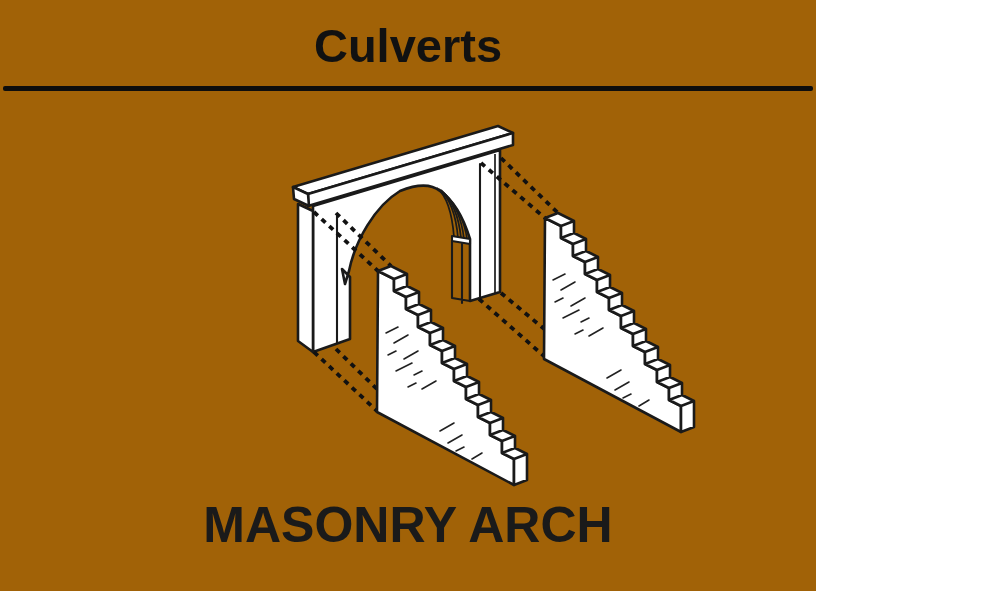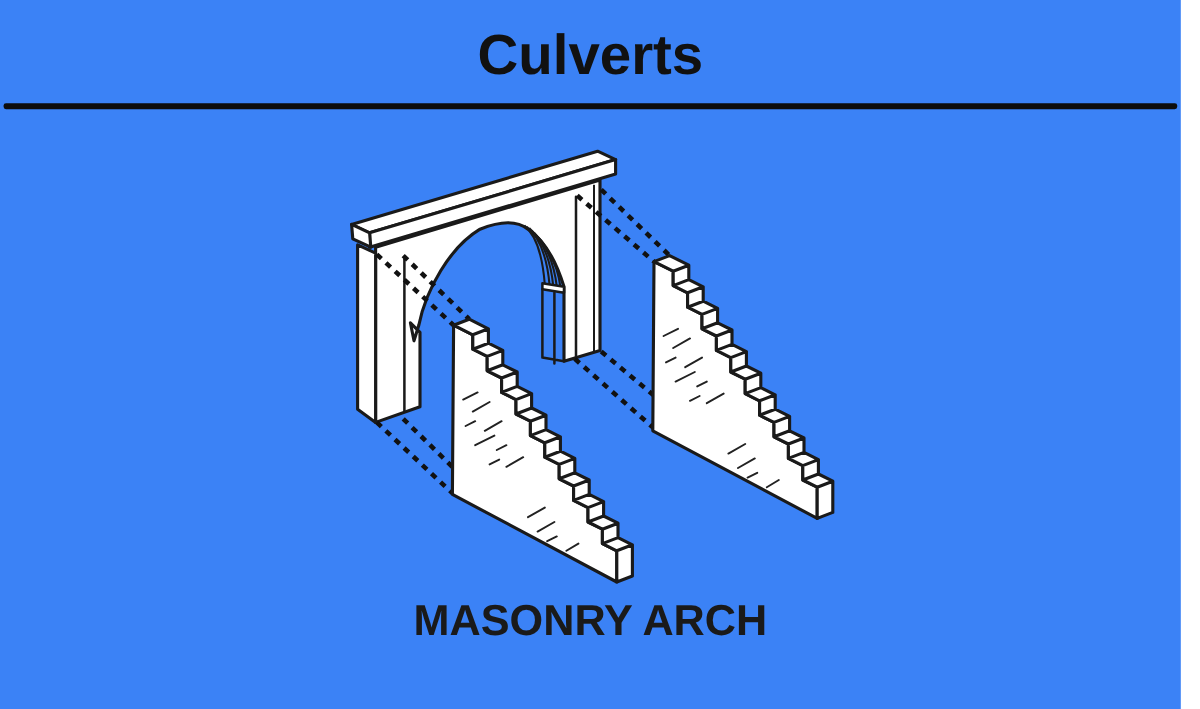--- a/index.html
+++ b/index.html
@@ -1,34 +1,34 @@
 <!DOCTYPE html>
 <html><head>
 <meta charset="utf-8">
 <style>
   html,body{margin:0;padding:0;background:#ffffff;}
   .page{
-    position:relative;width:984px;height:591px;background:#3b82f6;
+    position:relative;width:816px;height:591px;background:#a16207;
     font-family:"Liberation Sans","DejaVu Sans",sans-serif;overflow:hidden;
   }
   .title{
     position:absolute;top:20px;left:0;width:100%;
     text-align:center;font-size:47px;font-weight:700;color:#111;
     letter-spacing:0px;line-height:1.1;
   }
   .rule{
     position:absolute;top:86px;left:3px;right:3px;height:5px;
     background:#0d0d0d;border-radius:2px;
   }
   .diagram{
     position:absolute;top:0;left:0;width:1000px;height:591px;
   }
   .caption{
     position:absolute;top:496px;left:0;width:100%;
-    text-align:center;font-size:36px;font-weight:700;color:#1a1a1a;
+    text-align:center;font-size:50px;font-weight:700;color:#1a1a1a;
     letter-spacing:0px;
   }
   svg .outline{fill:#ffffff;stroke:#1a1a1a;stroke-width:2.6;stroke-linejoin:round;}
   svg .thin{fill:none;stroke:#1a1a1a;stroke-width:2.1;stroke-linecap:round;}
   svg .rib{fill:none;stroke:#1a1a1a;stroke-width:1.7;}
   svg .dotted{fill:none;stroke:#111;stroke-width:3.8;stroke-dasharray:5.2 5.2;stroke-linecap:butt;}
   svg .tex{fill:none;stroke:#222;stroke-width:1.6;stroke-linecap:round;}
 </style>
 </head>
 <body>

